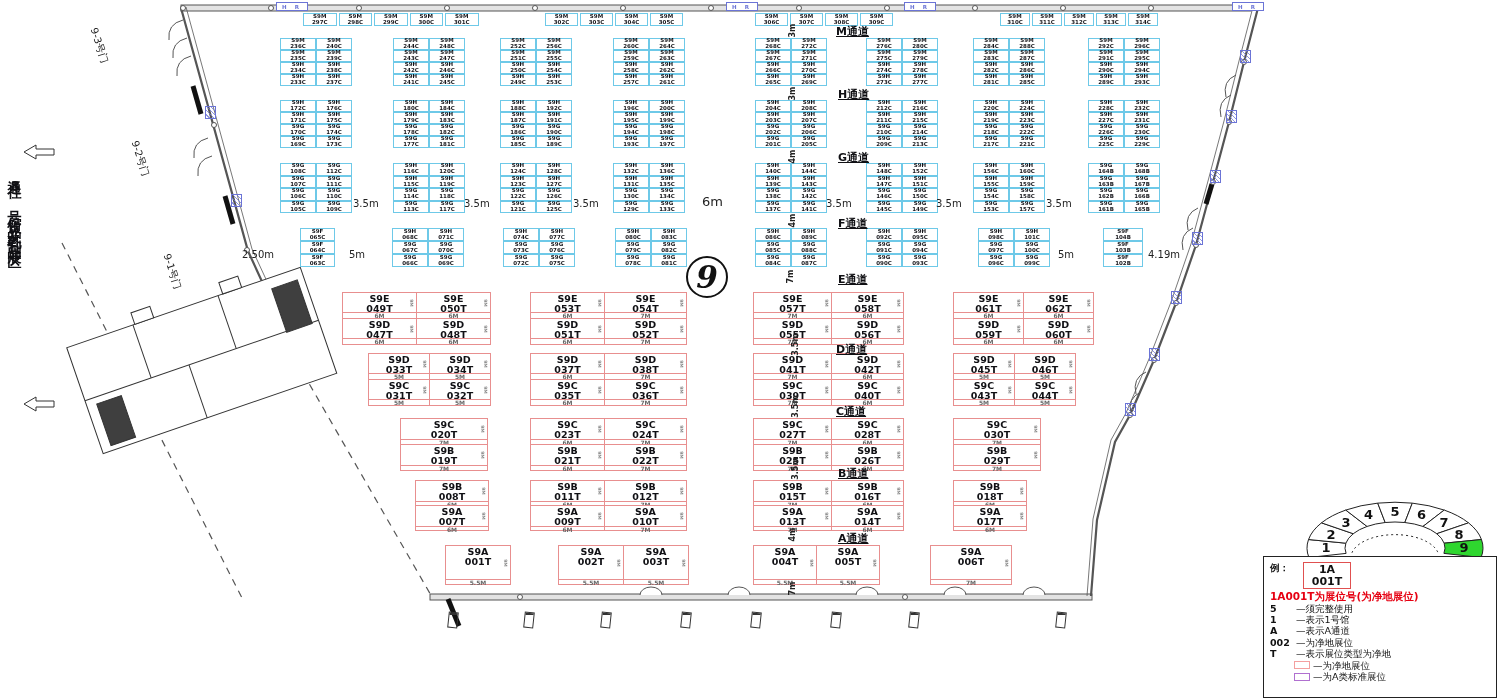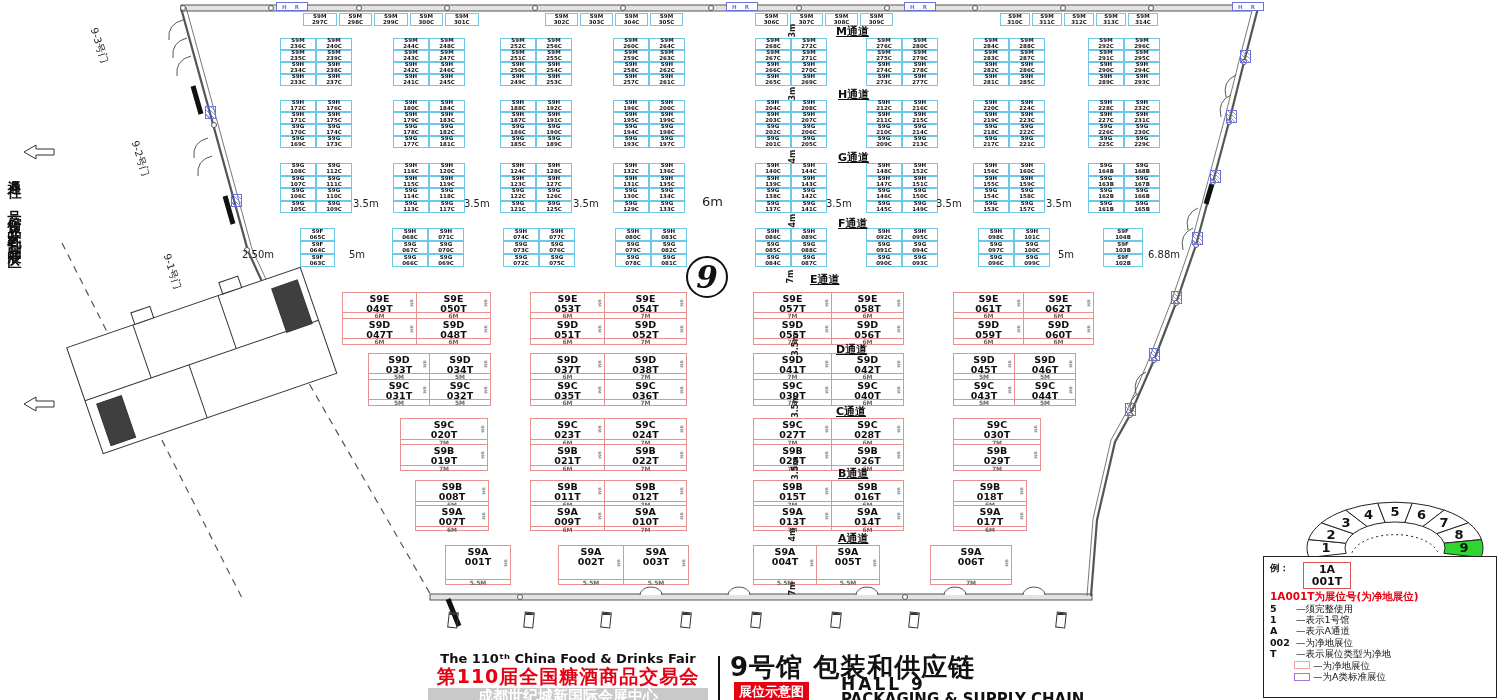--- a/index.html
+++ b/index.html
@@ -1525,21 +1525,21 @@
         <div class="c2">006T</div>
         <div class="stampv">9M</div>
       </div>
       <div class="dimstrip" style="left: 930px; top: 579px; width: 82px; height: 6px;">7M</div>
     </div>
   <div id="labels">
       <div class="aisle" style="left: 836px; top: 24px;">M通道</div>
       <div class="aisle" style="left: 838px; top: 87px;">H通道</div>
       <div class="aisle" style="left: 838px; top: 150px;">G通道</div>
       <div class="aisle" style="left: 838px; top: 216px;">F通道</div>
-      <div class="aisle" style="left: 810px; top: 272px; text-align: center;">E通道</div>
+      <div class="aisle" style="left: 838px; top: 272px; text-align: center;">E通道</div>
       <div class="aisle" style="left: 836px; top: 342px;">D通道</div>
       <div class="aisle" style="left: 836px; top: 404px;">C通道</div>
       <div class="aisle" style="left: 838px; top: 466px;">B通道</div>
       <div class="aisle" style="left: 838px; top: 531px;">A通道</div>
       <div class="vdim" style="left: 786px; top: 26px;">3m</div>
       <div class="vdim" style="left: 786px; top: 89px;">3m</div>
       <div class="vdim" style="left: 786px; top: 152px;">4m</div>
       <div class="vdim" style="left: 786px; top: 216px;">4m</div>
       <div class="vdim" style="left: 784px; top: 272px;">7m</div>
       <div class="vdim" style="left: 784px; top: 340px;">3.5m</div>
@@ -1550,21 +1550,21 @@
       <div class="hdim" style="left: 353px; top: 198px;">3.5m</div>
       <div class="hdim" style="left: 464px; top: 198px;">3.5m</div>
       <div class="hdim" style="left: 573px; top: 198px;">3.5m</div>
       <div class="hdim big" style="left: 702px; top: 194px;">6m</div>
       <div class="hdim" style="left: 826px; top: 198px;">3.5m</div>
       <div class="hdim" style="left: 936px; top: 198px;">3.5m</div>
       <div class="hdim" style="left: 1046px; top: 198px;">3.5m</div>
       <div class="hdim" style="left: 242px; top: 249px;">2.50m</div>
       <div class="hdim" style="left: 349px; top: 249px;">5m</div>
       <div class="hdim" style="left: 1058px; top: 249px;">5m</div>
-      <div class="hdim" style="left: 1148px; top: 249px;">6.88m</div>
+      <div class="hdim" style="left: 1148px; top: 249px;">4.19m</div>
       <div class="doorlbl" style="left: 100px; top: 26px;">9-3号门</div>
       <div class="doorlbl" style="left: 141px; top: 139px;">9-2号门</div>
       <div class="doorlbl" style="left: 173px; top: 252px;">9-1号门</div>
       <div class="hrbox" style="left: 276px; top: 2px;">H R</div>
       <div class="hrbox" style="left: 726px; top: 2px;">H R</div>
       <div class="hrbox" style="left: 904px; top: 2px;">H R</div>
       <div class="hrbox" style="left: 1232px; top: 2px;">H R</div>
       <div class="bicon" style="left: 205px; top: 106px;"></div>
       <div class="bicon" style="left: 231px; top: 194px;"></div>
       <div class="bicon" style="left: 1240px; top: 50px;"></div>
@@ -1645,26 +1645,14 @@
           <span>—为净地展位</span>
         </div>
         <div class="sw">
           <span class="box" style="border-color: rgb(176, 112, 208);"></span>
           <span>—为A类标准展位</span>
         </div>
       </div>
 
   </div>
 
-  <div id="titleblock">
-    <div id="t-left">
-      <div id="t-en">The 110ᵗʰ China Food &amp; Drinks Fair</div>
-      <div id="t-cn">第110届全国糖酒商品交易会</div>
-      <div id="t-venue">成都世纪城新国际会展中心</div>
-    </div>
-    <div id="t-div"></div>
-    <div id="t-hallcn">9号馆 包装和供应链</div>
-    <div id="t-tag">展位示意图</div>
-    <div id="t-hallen">HALL 9</div>
-    <div id="t-sub">PACKAGING &amp; SUPPLY CHAIN</div>
-  </div>
 
 </div>
 
 </body></html>

